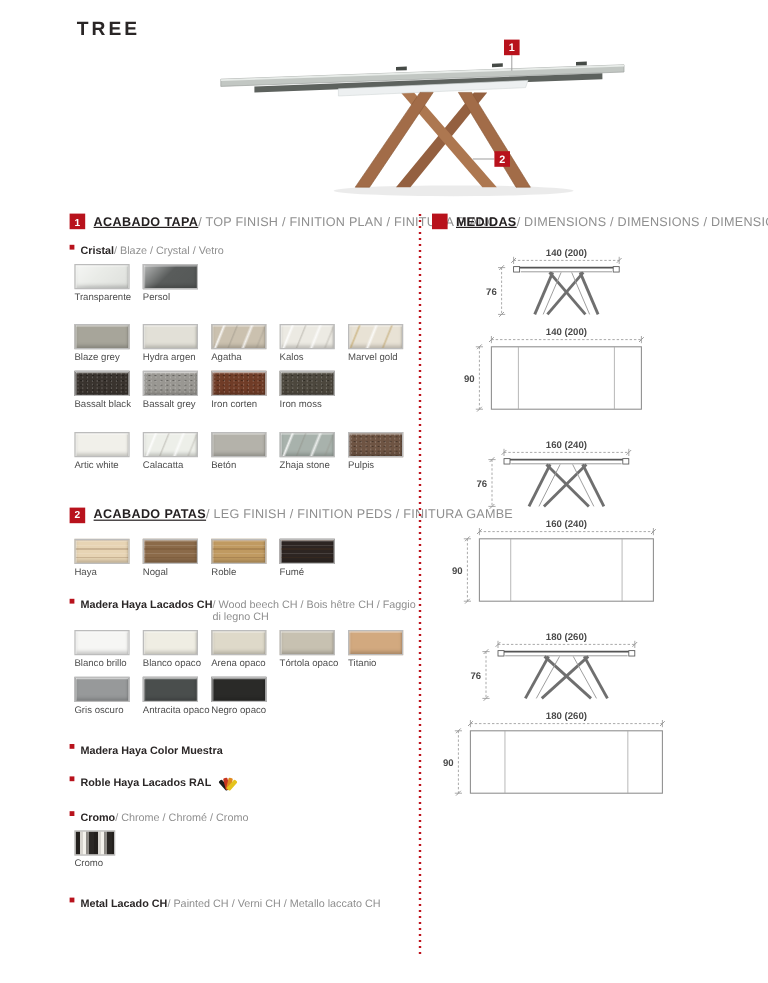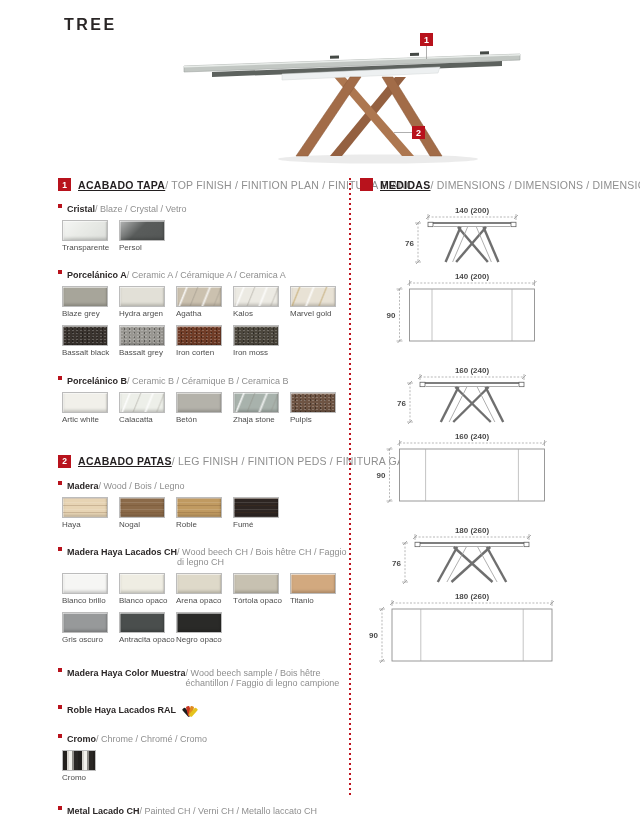--- a/index.html
+++ b/index.html
@@ -112,63 +112,47 @@
         </div>
         <div class="fin-group">
           <div class="group-title-line">
             <span class="group-bullet"></span>
             <span class="group-title-bold">Cristal</span>
             <span class="group-title-rest"> / Blaze / Crystal / Vetro</span>
           </div>
           <div class="sw-grid"><div class="sw-item"><div class="sw tex-glass" style="background-color: rgb(233, 235, 231);"></div><div class="sw-label">Transparente</div></div><div class="sw-item"><div class="sw tex-glass" style="background-color: rgb(89, 92, 91);"></div><div class="sw-label">Persol</div></div></div>
         </div>
         <div class="fin-group">
-          <div class="group-title-line">
-            <span class="group-bullet"></span>
-            <span class="group-title-bold">Porcelánico A</span>
-            <span class="group-title-rest"> / Ceramic A / Céramique A / Ceramica A</span>
-          </div>
           <div class="sw-grid"><div class="sw-item"><div class="sw tex-plain" style="background-color: rgb(167, 165, 154);"></div><div class="sw-label">Blaze grey</div></div><div class="sw-item"><div class="sw tex-plain" style="background-color: rgb(226, 224, 215);"></div><div class="sw-label">Hydra argen</div></div><div class="sw-item"><div class="sw tex-marble" style="background-color: rgb(203, 193, 175);"></div><div class="sw-label">Agatha</div></div><div class="sw-item"><div class="sw tex-marble" style="background-color: rgb(236, 234, 227);"></div><div class="sw-label">Kalos</div></div><div class="sw-item"><div class="sw tex-marble-gold" style="background-color: rgb(232, 226, 213);"></div><div class="sw-label">Marvel gold</div></div><div class="sw-item"><div class="sw tex-speckle" style="background-color: rgb(57, 51, 46);"></div><div class="sw-label">Bassalt black</div></div><div class="sw-item"><div class="sw tex-speckle" style="background-color: rgb(153, 151, 146);"></div><div class="sw-label">Bassalt grey</div></div><div class="sw-item"><div class="sw tex-speckle" style="background-color: rgb(112, 60, 39);"></div><div class="sw-label">Iron corten</div></div><div class="sw-item"><div class="sw tex-speckle" style="background-color: rgb(76, 71, 61);"></div><div class="sw-label">Iron moss</div></div></div>
         </div>
         <div class="fin-group">
-          <div class="group-title-line">
-            <span class="group-bullet"></span>
-            <span class="group-title-bold">Porcelánico B</span>
-            <span class="group-title-rest"> / Ceramic B / Céramique B / Ceramica B</span>
-          </div>
           <div class="sw-grid"><div class="sw-item"><div class="sw tex-plain" style="background-color: rgb(241, 240, 234);"></div><div class="sw-label">Artic white</div></div><div class="sw-item"><div class="sw tex-marble" style="background-color: rgb(237, 239, 233);"></div><div class="sw-label">Calacatta</div></div><div class="sw-item"><div class="sw tex-plain" style="background-color: rgb(180, 178, 170);"></div><div class="sw-label">Betón</div></div><div class="sw-item"><div class="sw tex-marble" style="background-color: rgb(168, 178, 172);"></div><div class="sw-label">Zhaja stone</div></div><div class="sw-item"><div class="sw tex-speckle" style="background-color: rgb(110, 84, 67);"></div><div class="sw-label">Pulpis</div></div></div>
         </div>
       </div>
       <div class="fin-section">
         <div class="section-header">
           <span class="sec-badge">2</span>
           <span class="sec-title-bold">ACABADO PATAS</span>
           <span class="sec-title-rest"> / LEG FINISH / FINITION PEDS / FINITURA GAMBE</span>
         </div>
         <div class="fin-group">
-          <div class="group-title-line">
-            <span class="group-bullet"></span>
-            <span class="group-title-bold">Madera</span>
-            <span class="group-title-rest"> / Wood / Bois / Legno</span>
-          </div>
           <div class="sw-grid"><div class="sw-item"><div class="sw tex-wood" style="background-color: rgb(231, 212, 180);"></div><div class="sw-label">Haya</div></div><div class="sw-item"><div class="sw tex-wood" style="background-color: rgb(139, 106, 73);"></div><div class="sw-label">Nogal</div></div><div class="sw-item"><div class="sw tex-wood" style="background-color: rgb(192, 154, 97);"></div><div class="sw-label">Roble</div></div><div class="sw-item"><div class="sw tex-wood" style="background-color: rgb(45, 37, 34);"></div><div class="sw-label">Fumé</div></div></div>
         </div>
         <div class="fin-group">
           <div class="group-title-line">
             <span class="group-bullet"></span>
             <span class="group-title-bold">Madera Haya Lacados CH</span>
             <span class="group-title-rest"> / Wood beech CH / Bois hêtre CH / Faggio di legno CH</span>
           </div>
           <div class="sw-grid"><div class="sw-item"><div class="sw tex-plain" style="background-color: rgb(246, 246, 244);"></div><div class="sw-label">Blanco brillo</div></div><div class="sw-item"><div class="sw tex-plain" style="background-color: rgb(239, 237, 227);"></div><div class="sw-label">Blanco opaco</div></div><div class="sw-item"><div class="sw tex-plain" style="background-color: rgb(222, 217, 201);"></div><div class="sw-label">Arena opaco</div></div><div class="sw-item"><div class="sw tex-plain" style="background-color: rgb(199, 193, 177);"></div><div class="sw-label">Tórtola opaco</div></div><div class="sw-item"><div class="sw tex-plain" style="background-color: rgb(210, 169, 127);"></div><div class="sw-label">Titanio</div></div><div class="sw-item"><div class="sw tex-plain" style="background-color: rgb(151, 153, 154);"></div><div class="sw-label">Gris oscuro</div></div><div class="sw-item"><div class="sw tex-plain" style="background-color: rgb(74, 78, 77);"></div><div class="sw-label">Antracita opaco</div></div><div class="sw-item"><div class="sw tex-plain" style="background-color: rgb(42, 42, 40);"></div><div class="sw-label">Negro opaco</div></div></div>
         </div>
         <div class="fin-group note">
           <div class="group-title-line">
             <span class="group-bullet"></span>
             <span class="group-title-bold">Madera Haya Color Muestra</span>
-            <span class="group-title-rest"> / Wood beech sample / Bois hêtre échantillon / Faggio di legno campione</span>
           </div>
         </div>
         <div class="fin-group note">
           <div class="group-title-line">
             <span class="group-bullet"></span>
             <span class="group-title-bold">Roble Haya Lacados RAL</span>
             <svg width="16" height="13" viewBox="0 0 16 13" class="ral-icon">
               <rect x="6.2" y="1" width="3.6" height="10" rx="1" fill="#1d1d1b" transform="rotate(-42 8 11)"></rect>
               <rect x="6.2" y="1" width="3.6" height="10" rx="1" fill="#c8351f" transform="rotate(-14 8 11)"></rect>
               <rect x="6.2" y="1" width="3.6" height="10" rx="1" fill="#e08a1e" transform="rotate(14 8 11)"></rect>

